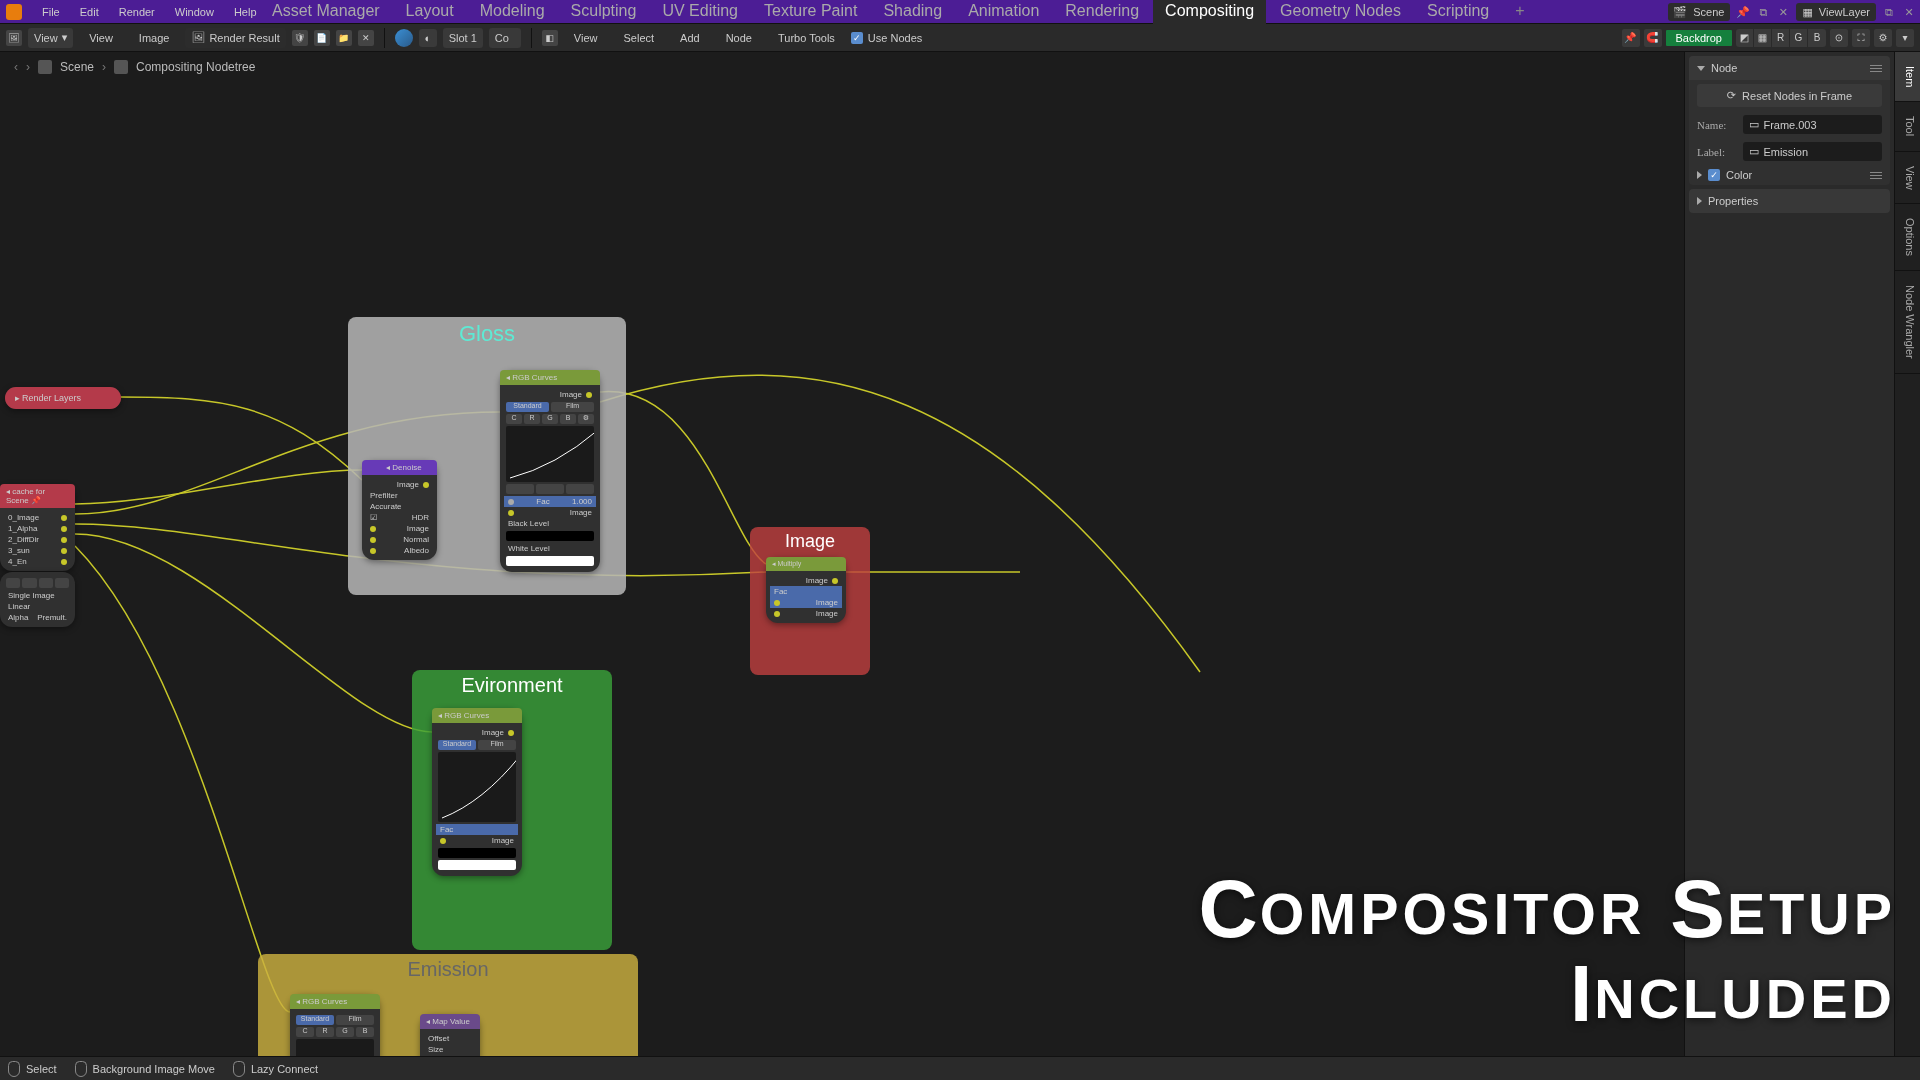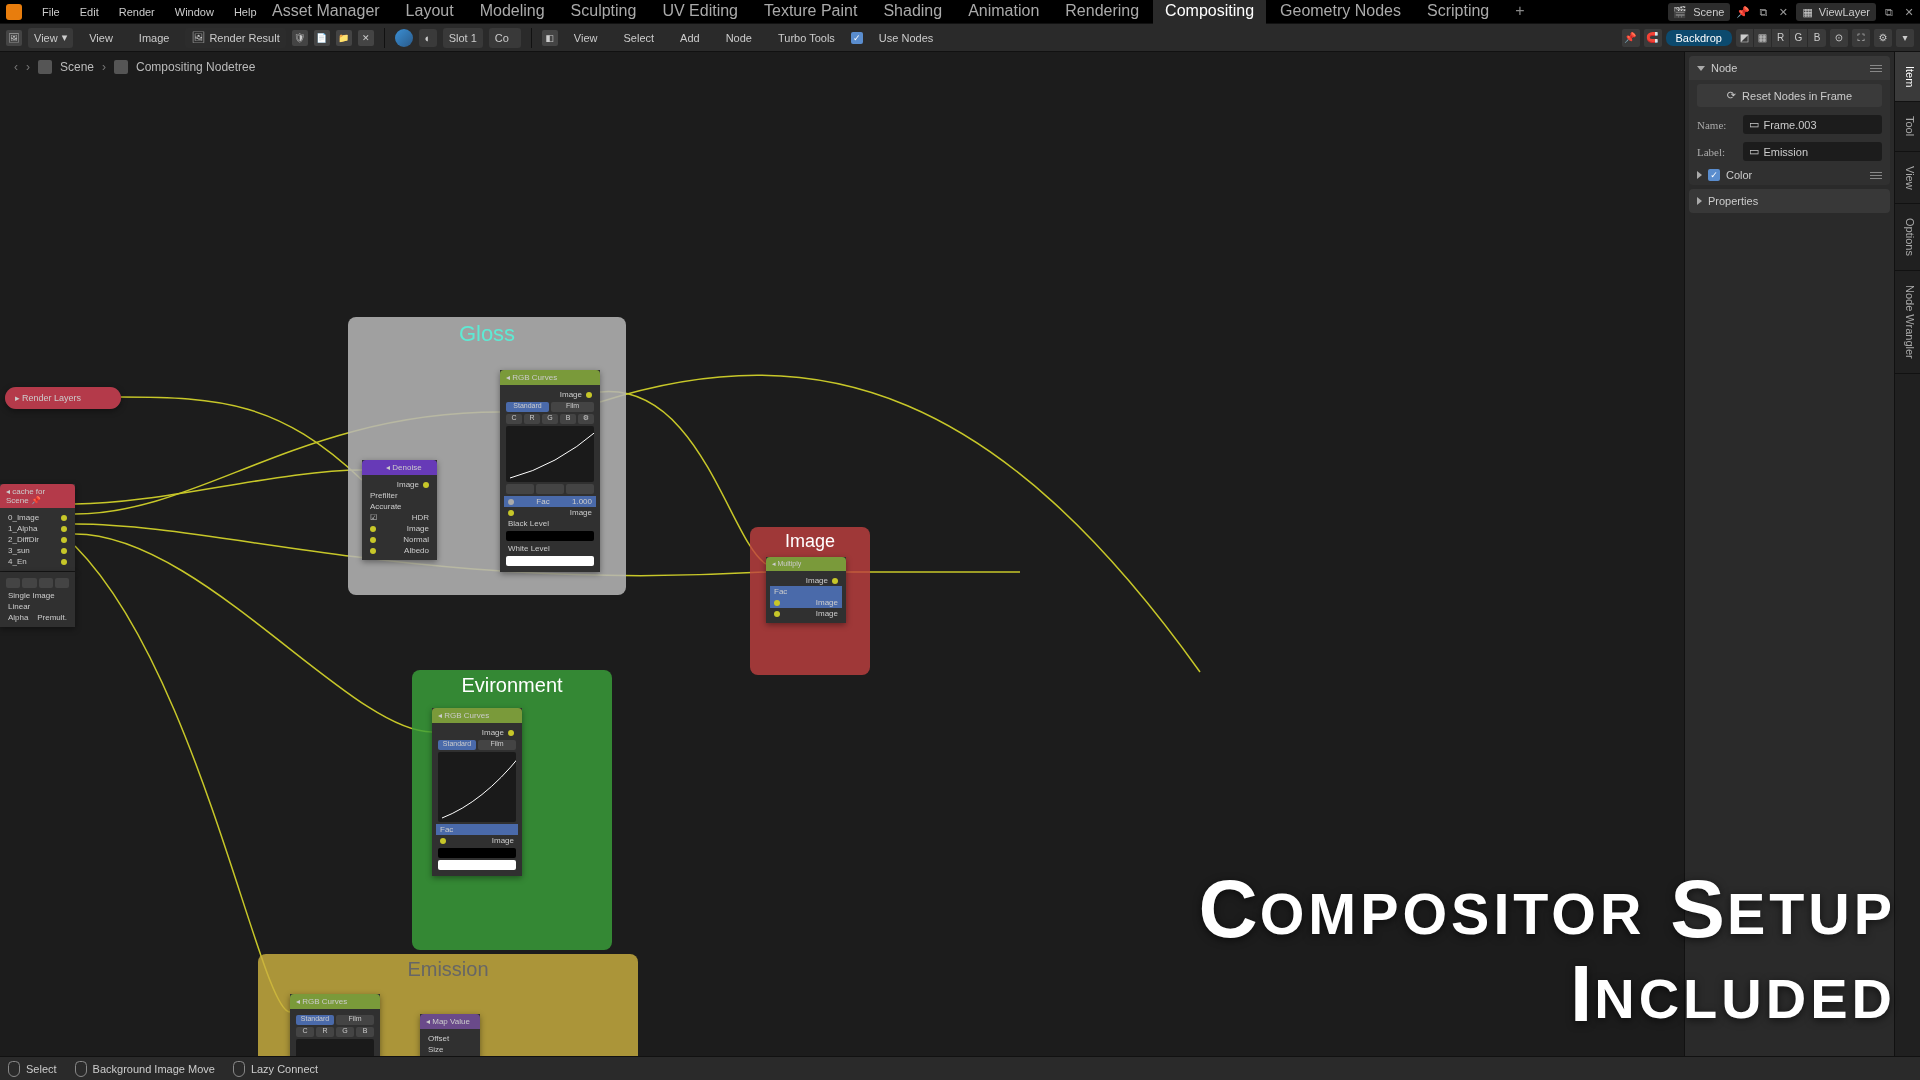--- a/index.html
+++ b/index.html
@@ -1,39 +1,39 @@
 <!DOCTYPE html>
 <html><head>
 <meta charset="utf-8">
 <style>
 * { margin:0; padding:0; box-sizing:border-box; font-family:-apple-system,BlinkMacSystemFont,"Segoe UI",Arial,sans-serif; }
 body { width:1920px; height:1080px; background:#1a1a1a; color:#ccc; font-size:11px; overflow:hidden; position:relative; }
 
 
-.menubar { height:24px; background:#000000; display:flex; align-items:center; padding:0 6px; border-bottom:1px solid #111; }
+.menubar { height:24px; background:#4c1d95; display:flex; align-items:center; padding:0 6px; border-bottom:1px solid #111; }
 .logo { width:16px; height:16px; background:#e87d0d; border-radius:3px; margin-right:10px; }
 .menu-item { padding:0 10px; height:24px; line-height:24px; cursor:pointer; }
 .workspace-tabs { position:absolute; left:260px; top:0; display:flex; height:24px; align-items:flex-end; gap:2px; }
 .ws-tab { padding:4px 12px; cursor:pointer; color:#aaa; font-size:16px; }
 .ws-tab.active { background:#2a2a2a; border-radius:3px 3px 0 0; color:#fff; }
 .plus-tab { width:16px; text-align:center; color:#888; }
 .top-right { position:absolute; right:4px; top:0; display:flex; gap:6px; height:24px; align-items:center; }
 .scene-sel { display:flex; align-items:center; background:#2c2c2c; border-radius:3px; padding:0 6px; height:18px; gap:6px; font-size:11px; }
 .pin-icon,.copy-icon,.close-ic { width:14px; height:14px; color:#999; display:flex; align-items:center; justify-content:center; }
 
 
 .header2 { height:28px; background:#2a2a2a; display:flex; align-items:center; padding:0 6px; border-bottom:1px solid #111; gap:6px; }
 .hbtn { height:20px; background:#393939; border-radius:3px; padding:0 6px; display:flex; align-items:center; gap:4px; font-size:11px; cursor:pointer; }
 .icon-sq { width:16px; height:16px; background:#444; border-radius:2px; display:inline-flex; align-items:center; justify-content:center; font-size:9px; }
 .render-result { background:#2c2c2c; }
 .h2-sep { width:1px; height:20px; background:#111; margin:0 4px; }
 .orient { width:18px; height:18px; border-radius:9px; background:linear-gradient(135deg,#3a8fd4,#2a5a8a); }
 .pivot { width:18px; height:18px; border-radius:3px; background:#3a3a3a; display:flex; align-items:center; justify-content:center; }
 .h2-right { margin-left:auto; display:flex; gap:4px; align-items:center; }
-.backdrop-pill { background:#0c4a6e; color:#fff; padding:2px 10px; border-radius:7px; font-size:11px; }
+.backdrop-pill { background:#15803d; color:#fff; padding:2px 10px; border-radius:1px; font-size:11px; }
 .chbtn { width:18px; height:18px; background:#3a3a3a; border-radius:2px; display:flex; align-items:center; justify-content:center; font-size:10px; }
 .chbtns { display:flex; gap:0; }
 .chbtns .chbtn { border-radius:0; border-right:1px solid #2a2a2a; }
 .chbtns .chbtn:first-child { border-radius:3px 0 0 3px; }
 .chbtns .chbtn:last-child { border-radius:0 3px 3px 0; border-right:none; }
 .checkbox { width:12px; height:12px; background:#5a8dce; border-radius:2px; display:inline-flex; align-items:center; justify-content:center; }
 .checkbox::after { content:"✓"; color:#fff; font-size:9px; }
 
 
 .main { display:flex; height:calc(1080px - 24px - 28px - 24px); position:relative; }
@@ -56,21 +56,21 @@
 .frame-title { position:absolute; top:4px; left:0; right:0; text-align:center; font-size:22px; color:#999; font-weight:300; }
 .frame-gloss { background:#b5b5b5dd; left:348px; top:265px; width:278px; height:278px; }
 .frame-gloss .frame-title { color:#5eead4; }
 .frame-env { background:#3aa03ad0; left:412px; top:618px; width:200px; height:280px; }
 .frame-env .frame-title { color:#fff; font-size:20px; }
 .frame-image { background:#c04040cc; left:750px; top:475px; width:120px; height:148px; }
 .frame-image .frame-title { color:#fff; font-size:18px; }
 .frame-emission { background:#ccb040d0; left:258px; top:902px; width:380px; height:140px; }
 .frame-emission .frame-title { color:#666; font-size:20px; }
 
-.node { position:absolute; background:#303030; border-radius:0; font-size:8px; color:#ccc; box-shadow:0 2px 6px rgba(0,0,0,.4); }
+.node { position:absolute; background:#303030; border-radius:12px; font-size:8px; color:#ccc; box-shadow:0 2px 6px rgba(0,0,0,.4); }
 .node-hdr { padding:3px 6px; border-radius:4px 4px 0 0; font-size:8px; }
 .node-body { padding:4px; }
 .node-row { display:flex; justify-content:space-between; align-items:center; padding:1px 4px; gap:4px; }
 .socket { width:6px; height:6px; border-radius:50%; background:#c7c729; }
 .btn-row { display:flex; gap:2px; margin:2px; }
 .tiny-btn { flex:1; background:#444; height:10px; border-radius:2px; font-size:7px; text-align:center; }
 .curve-area { background:#1a1a1a; height:56px; margin:2px; border-radius:2px; position:relative; }
 .color-bar { height:10px; margin:2px; background:#fff; border-radius:2px; }
 
 .node-render { left:5px; top:335px; width:116px; border-radius:12px; }
@@ -188,21 +188,21 @@
       <span>Slot 1</span>
     </div>
   <div class="hbtn" style="width:32px">Co</div>
   <div class="h2-sep"></div>
   <div class="icon-sq">◧</div>
   <div class="menu-item">View</div>
   <div class="menu-item">Select</div>
   <div class="menu-item">Add</div>
   <div class="menu-item">Node</div>
   <div class="menu-item">Turbo Tools</div>
-  <div style="display:flex;align-items:flex-start;gap:16px">
+  <div style="display:flex;align-items:flex-start;gap:5px">
     <span class="checkbox"></span>
     <span>Use Nodes</span>
   </div>
 
   <div class="h2-right">
     <div class="chbtn">📌</div>
     <div class="chbtn">🧲</div>
     <div class="backdrop-pill">Backdrop</div>
     <div class="chbtns">
       <div class="chbtn">◩</div>

